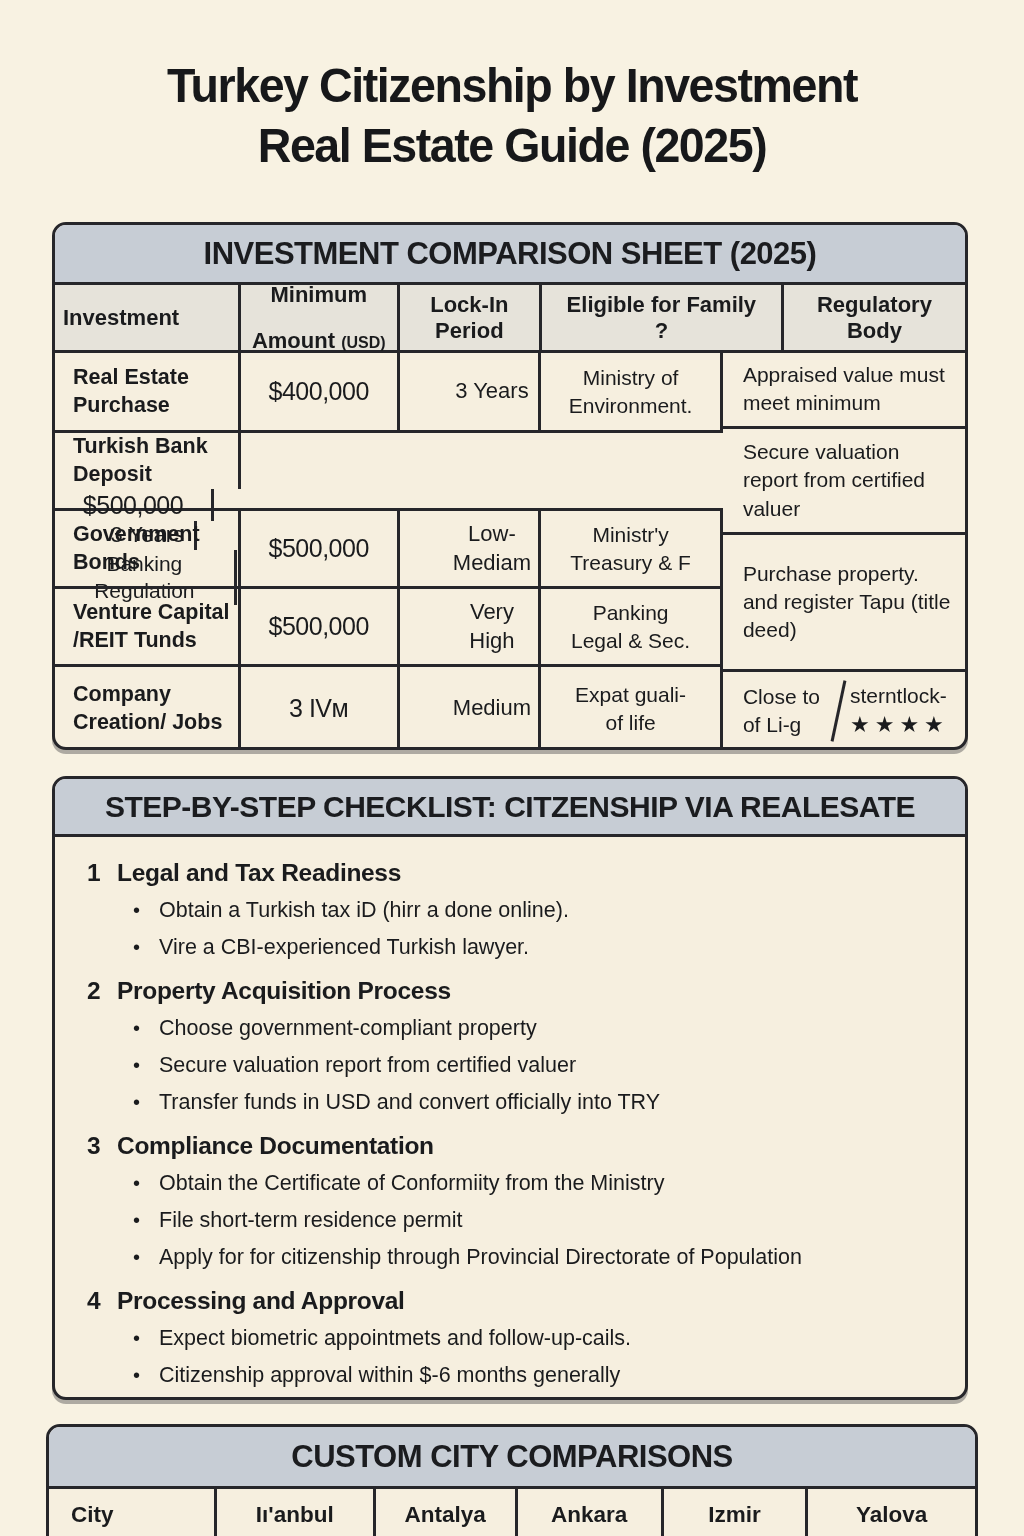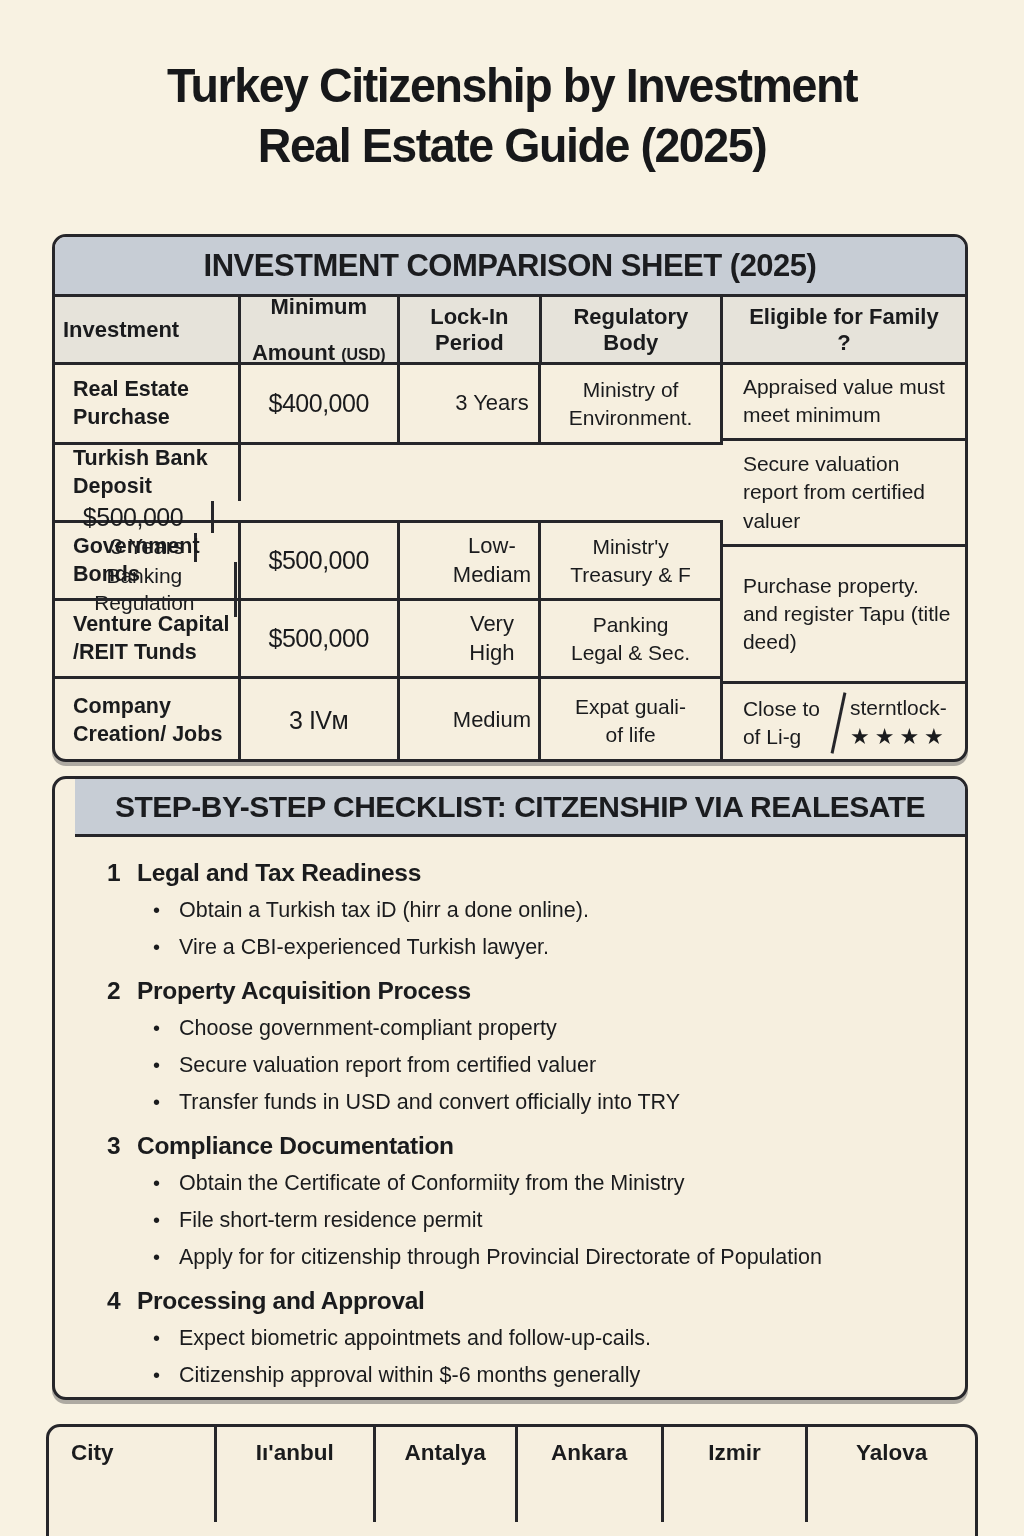--- a/index.html
+++ b/index.html
@@ -23,21 +23,21 @@
     box-shadow:0 4px 0 rgba(38,38,42,0.35);
     overflow:hidden;
   }
   .panel-bar {
     background:#c7cdd5;
     border-bottom:3px solid #26262a;
     text-align:center; font-weight:bold; letter-spacing:-0.5px;
     color:#1b1c1f;
   }
   
-  #comparison { top:234px; height:528px; }
+  #comparison { top:222px; height:528px; }
   #comparison .panel-bar { height:60px; line-height:58px; font-size:31px; }
   .thead { display:flex; height:68px; border-bottom:3px solid #26262a; background:#e6e3da; }
   .th {
     border-right:3px solid #26262a;
     display:flex; flex-direction:column; align-items:center; justify-content:center;
     font-weight:bold; font-size:22px; line-height:1.18; text-align:center;
   }
   .th:last-child { border-right:none; }
   .th-investment { width:20.4%; align-items:flex-start; padding-left:8px; text-align:left; }
   .th-amount { width:17.5%;gap:20px; }
@@ -64,21 +64,21 @@
     border-bottom:3px solid #26262a;
     padding:8px 10px 8px 20px; font-size:21px; line-height:1.35;
     display:flex; flex-direction:column; justify-content:center;
   }
   .f1 { height:78px; } .f2 { height:113px; } .f3 { height:145px; } .f4 { flex:1; border-bottom:none; }
   .fsplit { display:flex; align-items:center; }
   .fsplit .fleft { width:92px; }
   .slash { width:3px; height:62px; background:#26262a; transform:rotate(12deg); margin:0 10px 0 2px; flex:none; }
   .stars { font-size:22px; letter-spacing:5px; white-space:nowrap; }
   
-  #checklist { top:776px; height:624px;padding-left:20px; }
+  #checklist { top:776px; height:624px; }
   #checklist .panel-bar { height:58px; line-height:56px; font-size:30px; }
   .cl-body { padding:12px 26px 0 24px; }
   .step-head { display:flex; align-items:baseline; font-size:24.5px; font-weight:bold; margin-top:16px; letter-spacing:-0.3px; }
   .step-head:first-child { margin-top:10px; }
   .step-num { width:38px; flex:none; padding-left:8px; }
   .cl-item { display:flex; font-size:21.5px; line-height:28px; margin-top:9px; padding-left:54px; }
   .cl-bullet { width:26px; flex:none; font-size:20px; }
   
   #cities { top:1424px; left:46px; width:932px; height:160px; }
   #cities .panel-bar { height:62px; line-height:60px; font-size:31px; }
@@ -108,27 +108,27 @@
       <span>Investment</span>
     </div>
     <div class="th th-amount">
       <span>Minimum</span>
       <span><span>Amount </span><span class="suffix">(USD)</span></span>
     </div>
     <div class="th th-lockin">
       <span>Lock-In</span>
       <span>Period</span>
     </div>
+    <div class="th th-family">
+      <span>Eligible for Family</span>
+      <span>?</span>
+    </div>
     <div class="th th-reg">
       <span>Regulatory</span>
       <span>Body</span>
-    </div>
-    <div class="th th-family">
-      <span>Eligible for Family</span>
-      <span>?</span>
     </div>
   </div>
 
   <div class="tbody">
     <div class="tleft">
       <div class="trow r1">
         <div class="td td-inv">
             <span>Real Estate</span>
             <span>Purchase</span>
           </div>
@@ -270,20 +270,21 @@
     </div>
     <div class="cl-item">
       <span class="cl-bullet">•</span>
       <span>Citizenship approval within $-6 months generally</span>
     </div>
 
   </div>
 </div>
 
 <div id="cities" class="panel">
+  <div class="panel-bar">CUSTOM CITY COMPARISONS</div>
   <div class="city-row">
     <div class="city-cell cc-label">City</div>
     <div class="city-cell cc-1">Iı'anbul</div>
     <div class="city-cell cc-2">Antalya</div>
     <div class="city-cell cc-3">Ankara</div>
     <div class="city-cell cc-4">Izmir</div>
     <div class="city-cell cc-5">Yalova</div>
   </div>
 </div>
 

